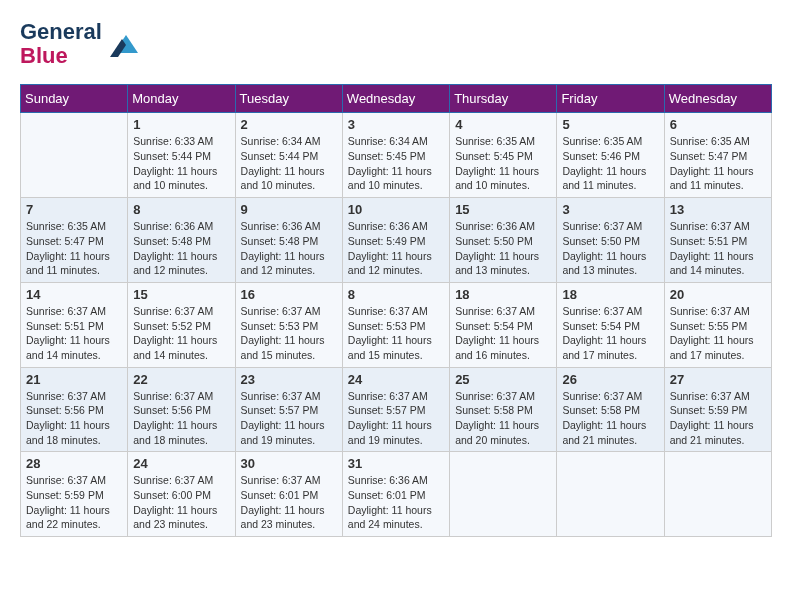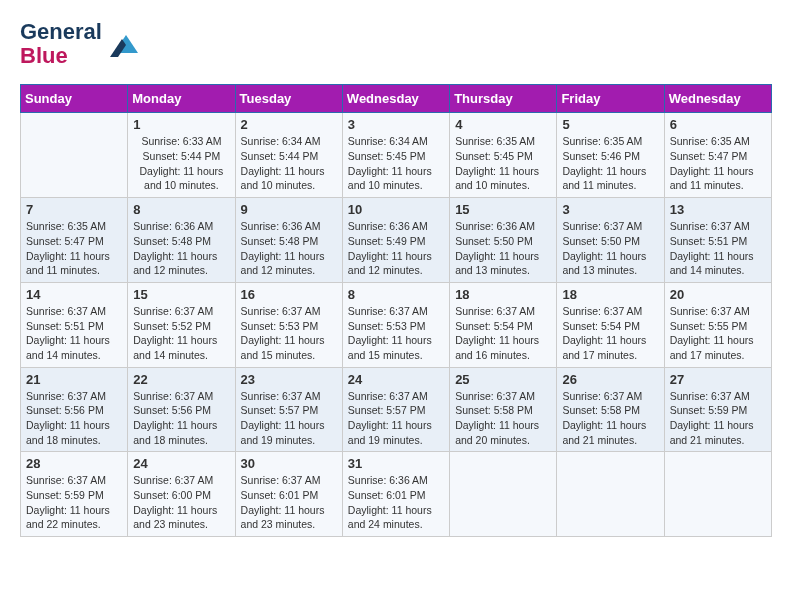--- a/index.html
+++ b/index.html
@@ -32,26 +32,26 @@
     .location {
       font-size: 16px;
       color: #555;
     }
     table {
       width: 100%;
       border-collapse: collapse;
       font-size: 11px;
     }
     thead tr th {
-      background-color: #a21caf;
+      background-color: #701a75;
       color: #fff;
       padding: 6px 4px;
       text-align: left;
       font-size: 13px;
-      font-weight: bold;
+      font-weight: normal;
       border: 1px solid #2a6aae;
     }
     tbody tr td {
       border: 1px solid #ccc;
       vertical-align: top;
       padding: 4px 5px;
       width: 107px;
       min-height: 80px;
       height: 80px;
       color: #333;
@@ -107,21 +107,21 @@
         <th>Thursday</th>
         <th>Friday</th>
         <th>Wednesday</th>
       </tr>
   </thead>
   <tbody id="calendar-body">
   <tr>
         <td></td>
         <td>
           <span class="day-number">1</span>
-          <div class="day-info" style="white-space: pre-line; text-align: center;">Sunrise: 6:33 AM
+          <div class="day-info" style="white-space: pre-line;">Sunrise: 6:33 AM
 Sunset: 5:44 PM
 Daylight: 11 hours
 and 10 minutes.</div>
         </td>
         <td>
           <span class="day-number">2</span>
           <div class="day-info" style="white-space: pre-line;">Sunrise: 6:34 AM
 Sunset: 5:44 PM
 Daylight: 11 hours
 and 10 minutes.</div>

